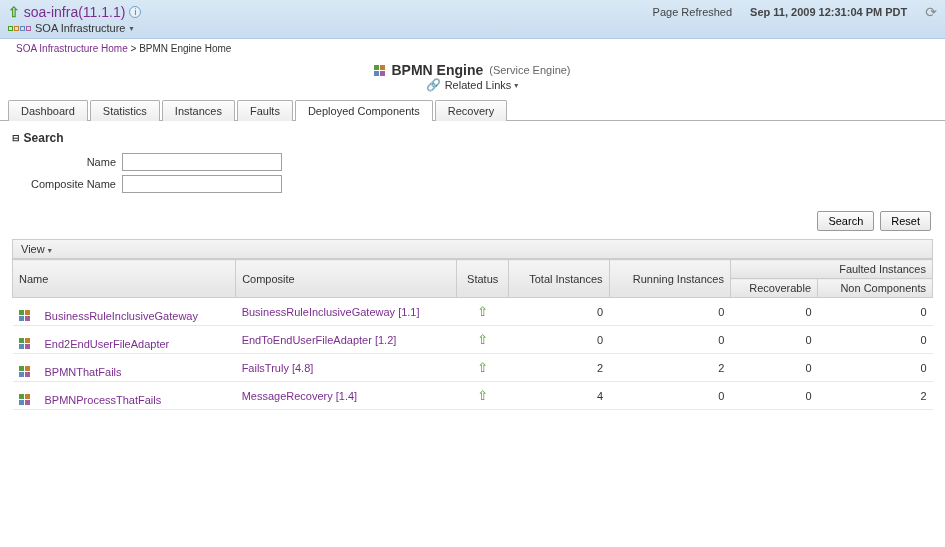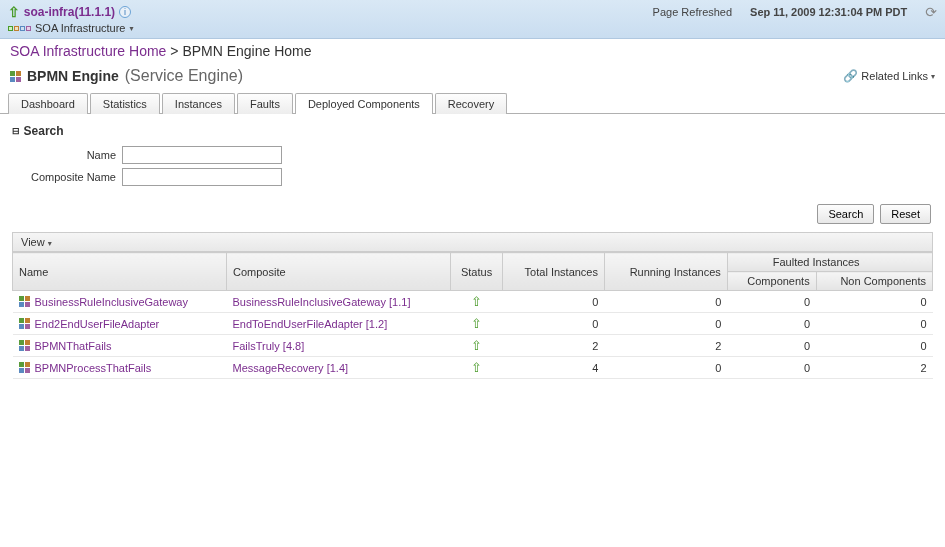--- a/index.html
+++ b/index.html
@@ -2,40 +2,40 @@
 <html><head>
 <meta charset="utf-8">
 <style>
   * { box-sizing: border-box; margin: 0; padding: 0; }
   body { font-family: Tahoma, Arial, sans-serif; font-size: 11px; color: #333; background: #fff; }
   
   .header-bar { background: linear-gradient(to bottom, #d9e8f5, #c9ddf0); padding: 4px 8px; border-bottom: 1px solid #b0c8e0; display: flex; justify-content: space-between; align-items: flex-start; }
   .header-left { display: flex; flex-direction: column; gap: 2px; }
   .header-title-row { display: flex; align-items: center; gap: 4px; }
   .up-arrow { color: #4a9b2a; font-size: 14px; font-weight: bold; }
-  .header-title { color: #7b2d8e; font-size: 12px; font-weight: bold; }
+  .header-title { color: #7b2d8e; font-size: 14px; font-weight: normal; }
   .info-icon { width: 12px; height: 12px; border: 1px solid #6ba3d6; border-radius: 50%; color: #3a7ab8; font-size: 9px; display: inline-flex; align-items: center; justify-content: center; background: #e8f0f8; }
   .infra-row { display: flex; align-items: center; gap: 4px; font-size: 11px; color: #333; }
   .infra-icon { display: inline-flex; gap: 1px; }
   .infra-icon span { width: 5px; height: 5px; border: 1px solid #4a9b2a; background: #d0f0c0; }
   .infra-icon span:nth-child(2) { border-color: #c08030; background: #f0e0c0; }
   .infra-icon span:nth-child(3) { border-color: #5a8ac0; background: #d0e0f0; }
   .infra-icon span:nth-child(4) { border-color: #a060a0; background: #e8d0e8; }
   .dropdown-arrow { font-size: 8px; color: #555; }
   .refresh-info { font-size: 11px; color: #444; display: flex; align-items: center; gap: 18px; }
   .refresh-icon { font-size: 14px; color: #888; }
   
-  .breadcrumb { padding: 4px 10px; font-size: 14px; }
+  .breadcrumb { padding: 4px 16px; font-size: 10px; }
   .breadcrumb a { color: #7b2d8e; text-decoration: none; }
   .breadcrumb span { color: #333; }
   
-  .engine-row { display: flex; justify-content: space-between; align-items: center; padding: 4px 10px; }
+  .engine-row { display: flex; justify-content: space-between; align-items: center; padding: 4px 10px; flex-direction: column; }
   .engine-left { display: flex; align-items: center; gap: 6px; }
   .engine-title { font-size: 14px; font-weight: bold; color: #333; }
-  .engine-sub { font-size: 16px; color: #666; }
+  .engine-sub { font-size: 11px; color: #666; }
   .related-links { display: flex; align-items: center; gap: 3px; font-size: 11px; color: #333; }
   .chain-icon { font-size: 12px; }
   
   .tabs { display: flex; padding: 0 8px; margin-top: 4px; }
   .tab { padding: 4px 12px; border: 1px solid #b0b0b0; border-bottom: none; background: linear-gradient(to bottom, #fdfdfd, #ededed); font-size: 11px; cursor: pointer; margin-right: 2px; border-radius: 2px 2px 0 0; color: #333; }
   .tab.active { font-weight: normal; background: #fff; position: relative; z-index: 2; }
   .tabstrip-line { border-bottom: 1px solid #b0b0b0; margin-top: -1px; }
   
   .content { padding: 10px 12px; }
   .search-section { margin-bottom: 10px; }
@@ -45,27 +45,27 @@
   .search-label { width: 110px; text-align: right; padding-right: 6px; font-size: 11px; }
   .search-input { width: 160px; height: 18px; border: 1px solid #a0a0a0; padding: 1px 3px; font-size: 11px; }
   
   .search-buttons { display: flex; justify-content: flex-end; gap: 6px; padding: 8px 2px; }
   .btn { padding: 3px 10px; border: 1px solid #999; background: linear-gradient(to bottom, #fdfdfd, #e8e8e8); font-size: 11px; cursor: pointer; border-radius: 2px; }
   
   .view-bar { background: linear-gradient(to bottom, #f5f5f5, #e8e8e8); border: 1px solid #ccc; padding: 3px 8px; font-size: 11px; display: flex; align-items: flex-end; gap: 3px; }
   
   table.data { width: 100%; border-collapse: collapse; font-size: 11px; }
   table.data th { background: linear-gradient(to bottom, #f5f5f5, #e4e4e4); border: 1px solid #ccc; padding: 3px 6px; font-weight: normal; color: #333; }
-  table.data th.group { text-align: left; padding-left: 45px; }
+  table.data th.group { text-align: right; padding-left: 45px; }
   table.data th.left { text-align: left; }
   table.data th.right { text-align: right; }
   table.data td { border-bottom: 1px solid #e8e8e8; padding: 3px 6px; }
   table.data td.num { text-align: right; }
   table.data td .link { color: #7b2d8e; text-decoration: none; }
-  table.data td .name-cell { display: flex; align-items: center; gap: 5px; }
+  table.data td .name-cell { display: flex; align-items: flex-start; gap: 15px; margin-top: 9px; }
   .comp-icon { display: inline-grid; grid-template-columns: 5px 5px; grid-template-rows: 5px 5px; gap: 1px; }
   .comp-icon span { background: #5a9b3a; }
   .comp-icon span:nth-child(2){ background: #c08030; }
   .comp-icon span:nth-child(3){ background: #5a8ac0; }
   .comp-icon span:nth-child(4){ background: #a060a0; }
   .status-up { color: #4a9b2a; font-size: 13px; text-align: center; display: block; }
 </style>
 </head>
 <body>
 
@@ -157,21 +157,21 @@
     <thead>
       <tr>
         <th class="left" rowspan="2">Name</th>
         <th class="left" rowspan="2">Composite</th>
         <th rowspan="2">Status</th>
         <th class="right" rowspan="2">Total Instances</th>
         <th class="right" rowspan="2">Running Instances</th>
         <th class="group" colspan="2">Faulted Instances</th>
       </tr>
       <tr>
-        <th class="right">Components</th>
+        <th class="right">Recoverable</th>
         <th class="right">Non Components</th>
       </tr>
     </thead>
     <tbody id="table-body">
         <tr>
           <td>
             <div class="name-cell">
               <span class="comp-icon">
                 <span></span>
                 <span></span>

